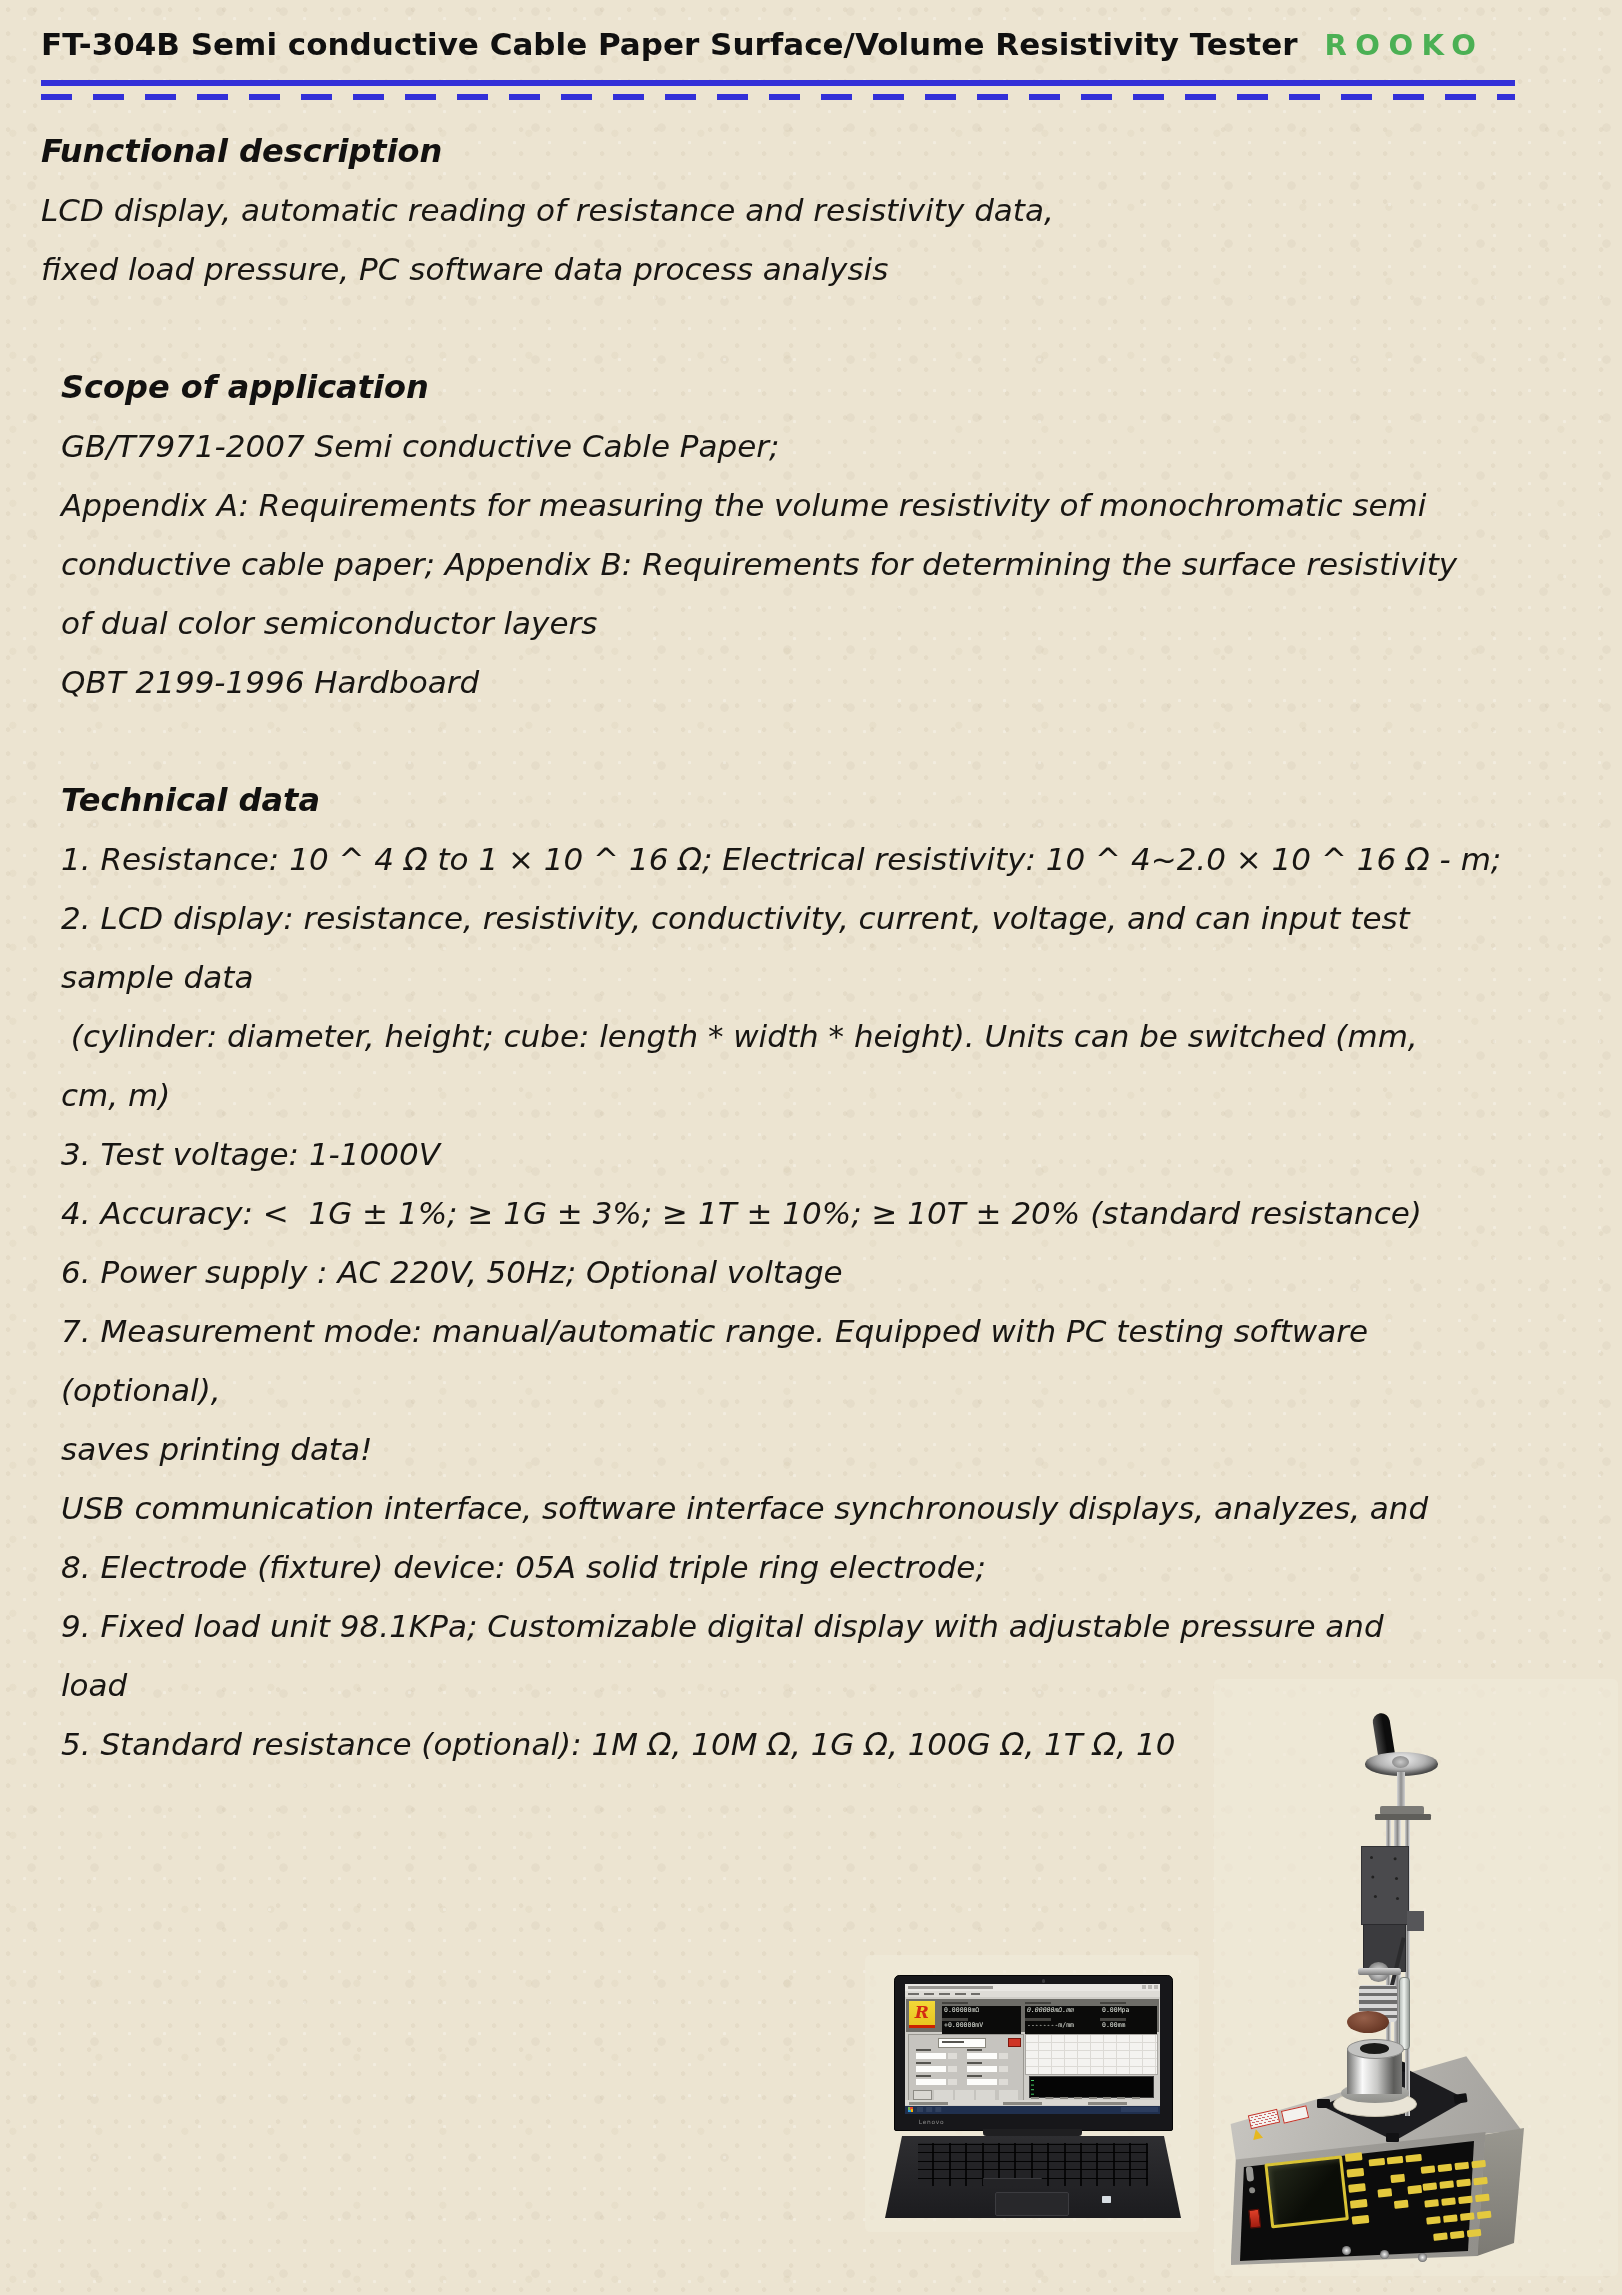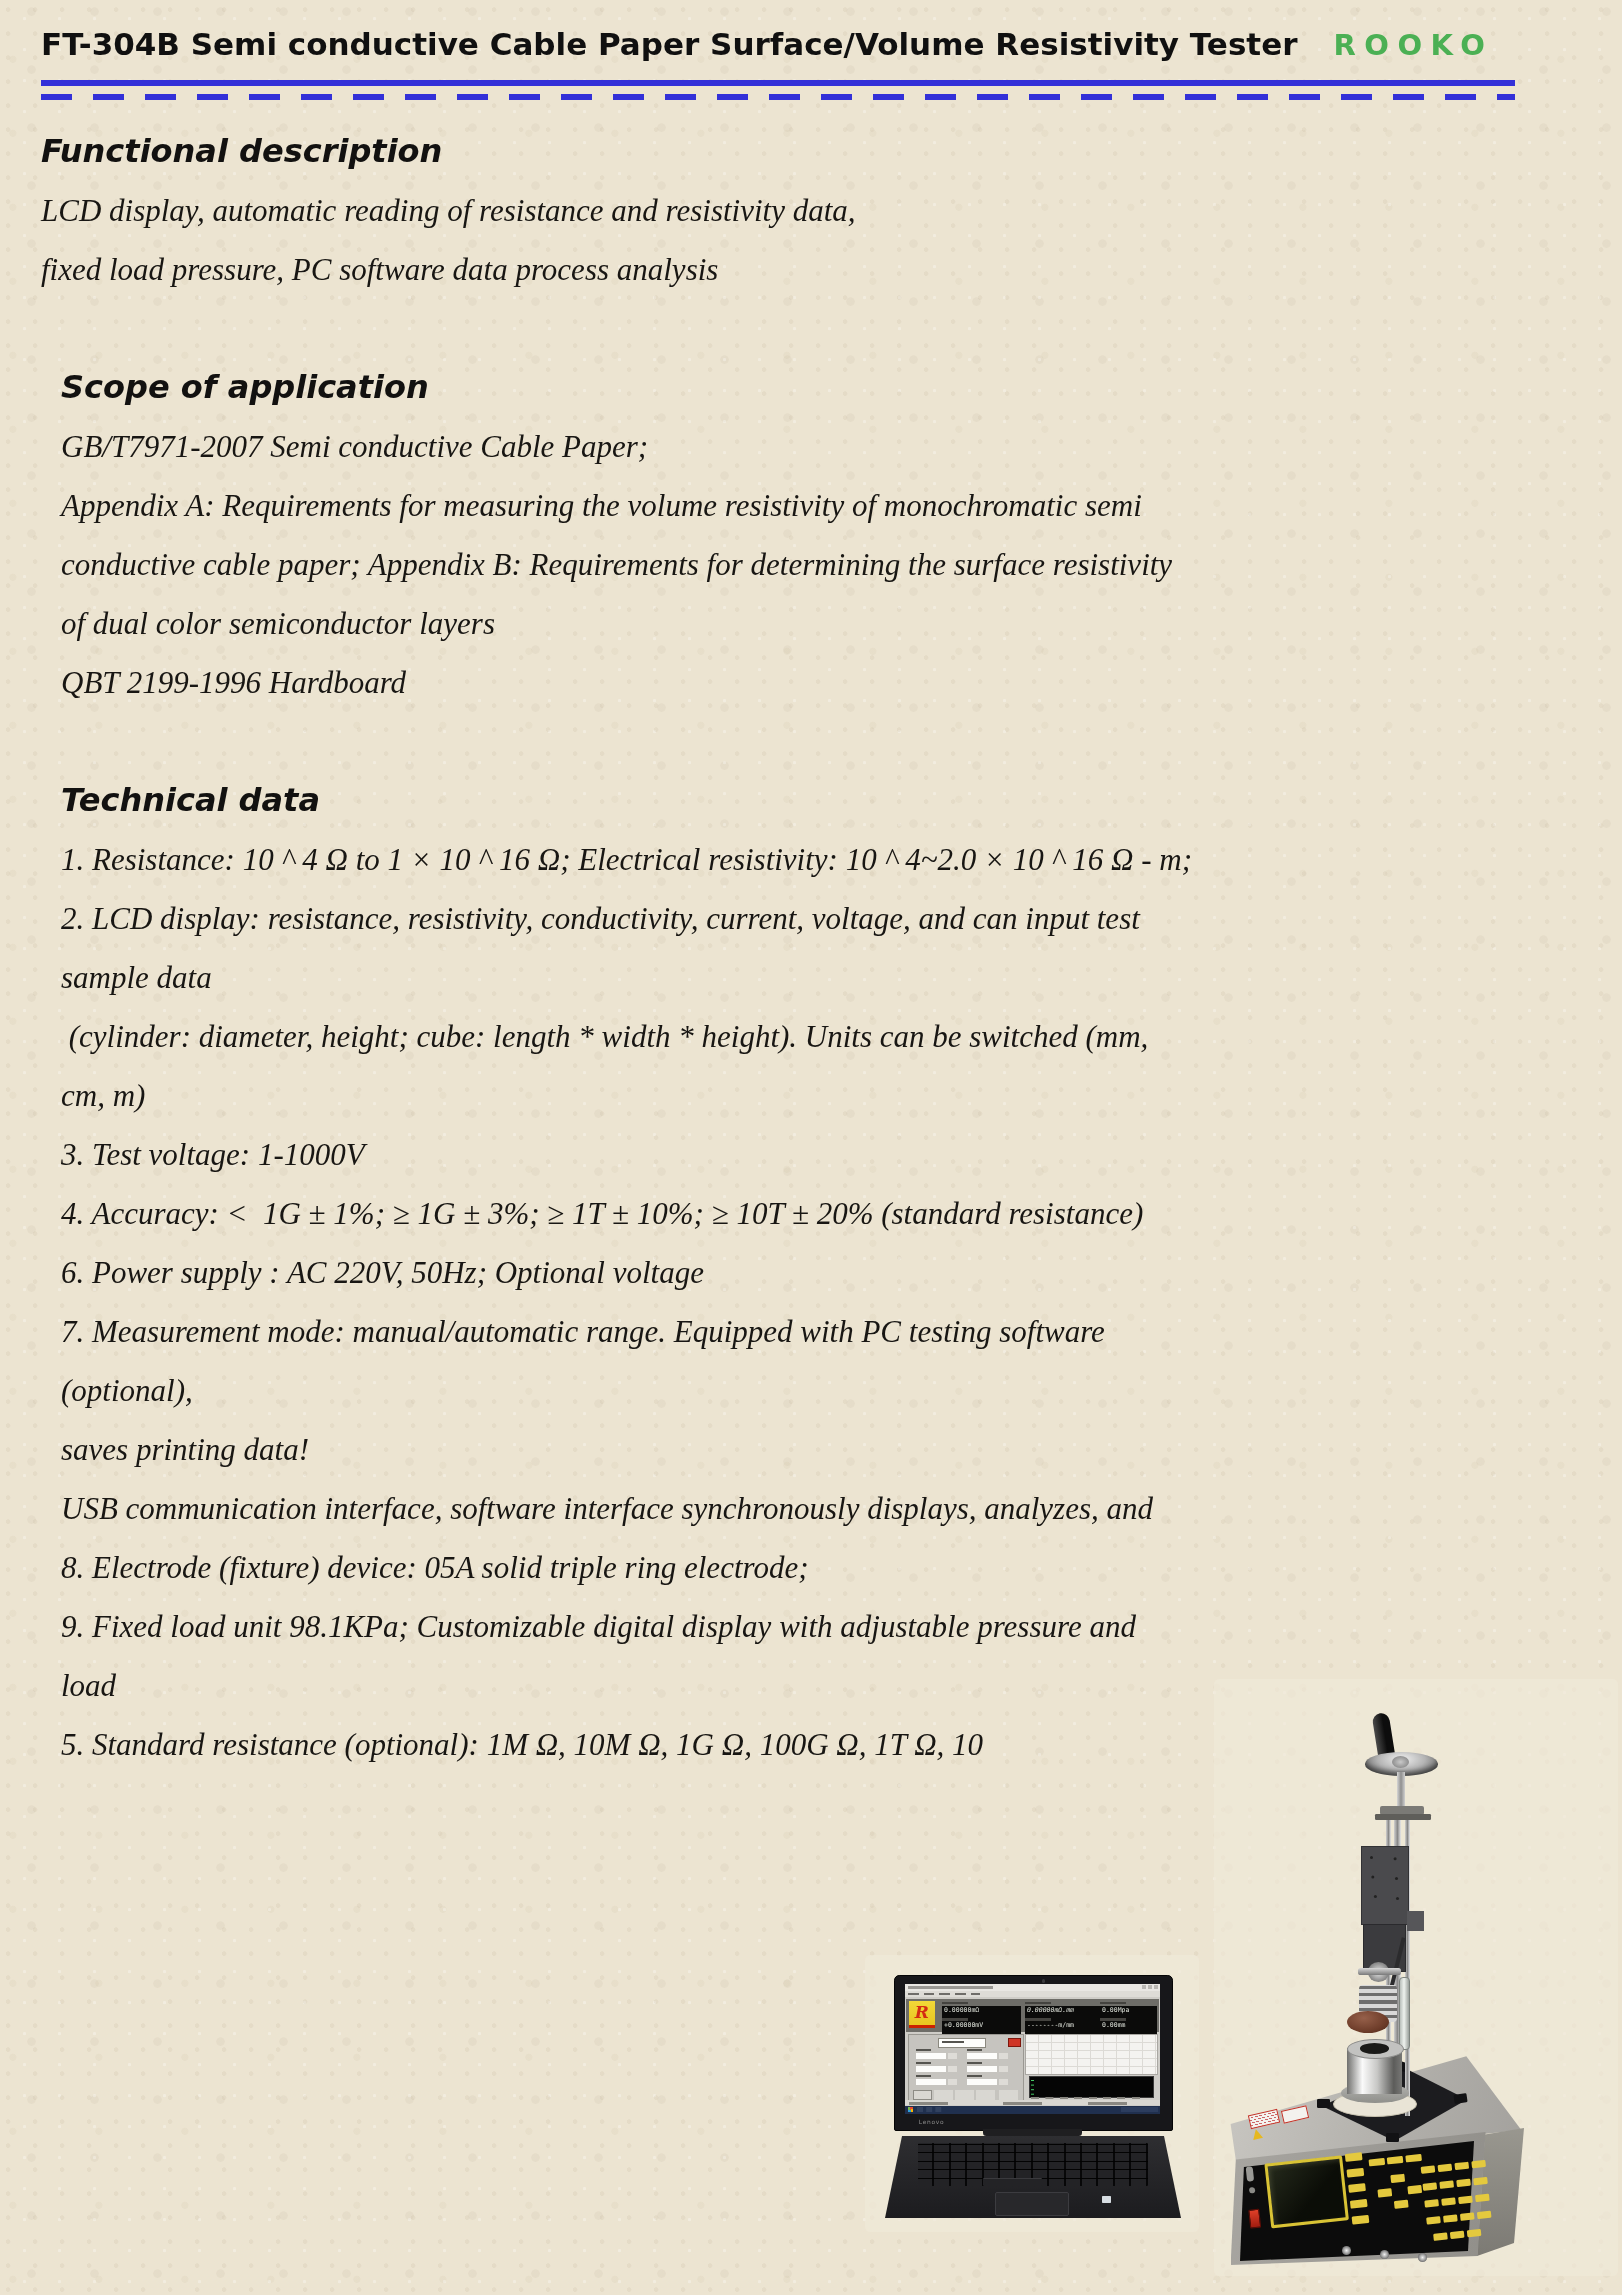--- a/index.html
+++ b/index.html
@@ -6,32 +6,32 @@
   #page{position:relative;width:1623px;height:2295px;overflow:hidden;
     background-color:#ece4d1;
     background-image:
       radial-gradient(circle at 30% 40%, rgba(190,175,148,.16) 0 2px, transparent 2.6px),
       radial-gradient(circle at 70% 60%, rgba(255,255,255,.30) 0 1.3px, transparent 2px),
       radial-gradient(circle at 50% 20%, rgba(182,168,140,.12) 0 3.9px, transparent 4.6px),
       radial-gradient(circle at 15% 80%, rgba(200,188,162,.14) 0 3.3px, transparent 3.9px);
     background-size: 27px 24px, 35px 31px, 63px 58px, 86px 74px;
     font-family:"DejaVu Sans", sans-serif; color:#171513;}
   
-  .hdr{position:absolute;left:41px;top:26px;display:flex;align-items:baseline;gap:36px;white-space:nowrap;}
+  .hdr{position:absolute;left:41px;top:26px;display:flex;align-items:baseline;gap:27px;white-space:nowrap;}
   .hdr h1{margin:0;font-size:31px;font-weight:bold;color:#101010;letter-spacing:0;}
   .brand{font-size:29px;font-weight:bold;letter-spacing:8.5px;color:#4bb054;}
   .rule{position:absolute;left:41px;width:1474px;height:5.9px;}
   .rule.solid{top:80px;background:#3330d8;}
   .rule.dashed{top:94px;background:repeating-linear-gradient(90deg,#3330d8 0 31px,transparent 31px 52px);}
   
   .doc{position:absolute;left:41px;top:122px;width:1551px;font-size:31px;font-style:italic;
        line-height:59px;white-space:nowrap;color:#181613;}
   .doc h2{margin:0;font-size:32px;font-weight:bold;font-style:italic;line-height:59px;color:#121110;}
   .doc section + section{margin-top:59px;margin-left:20px;}
-  .ln{height:59px;font-family:Liberation Serif, serif;}
+  .ln{height:59px;}
   
   .photo-bg{position:absolute;background:#f0ead9;border-radius:5.2px;opacity:.65;}
   
   .laptop{position:absolute;left:885px;top:1975px;width:296px;height:243px;}
   .laptop *{position:absolute;}
   .lap-screen{left:9.2px;top:0;width:277px;height:154px;background:#17171a;border-radius:5.2px 5.2px 2px 2px;border:0.7px solid #050505;}
   .lap-cam{left:147px;top:3.3px;width:3.3px;height:3.3px;border-radius:50%;background:#3a3a3d;}
   .lap-brand{left:23.6px;top:143px;font-size:5.9px;color:#8c8c8c;letter-spacing:0.7px;font-style:normal;}
   .lap-display{left:20px;top:9.2px;width:255px;height:130px;background:#cfcdc8;overflow:hidden;}
   .lap-display *{position:absolute;}

